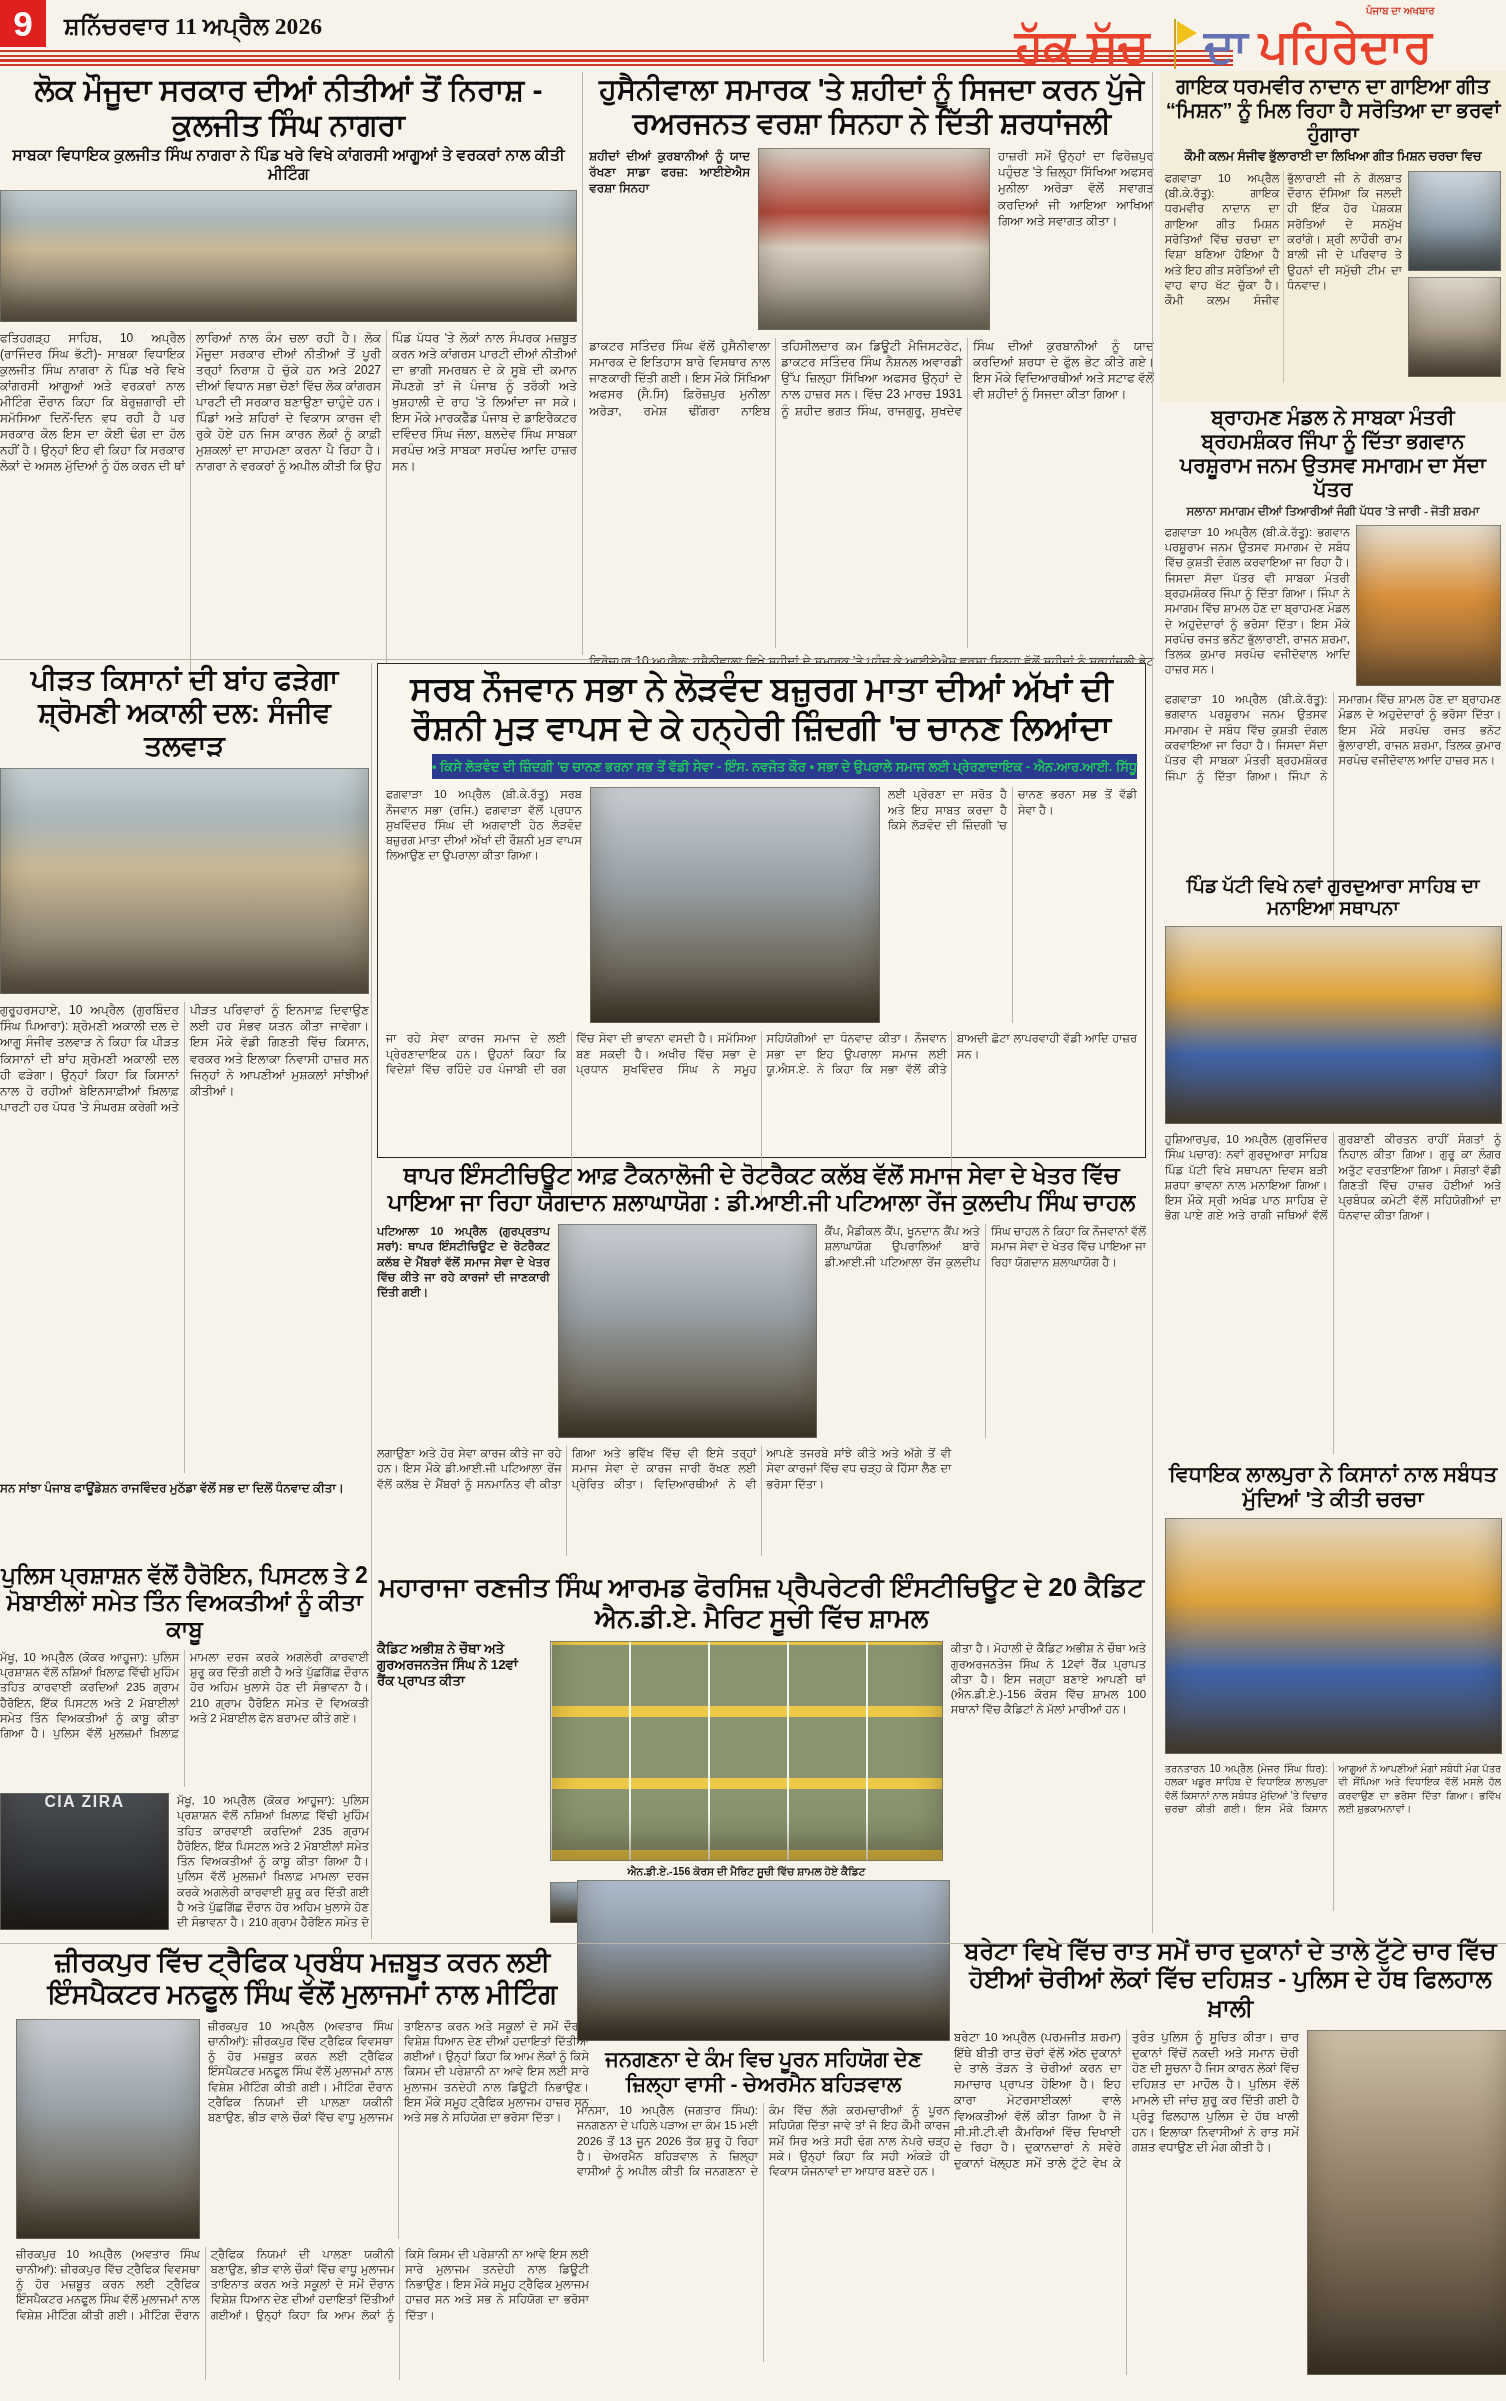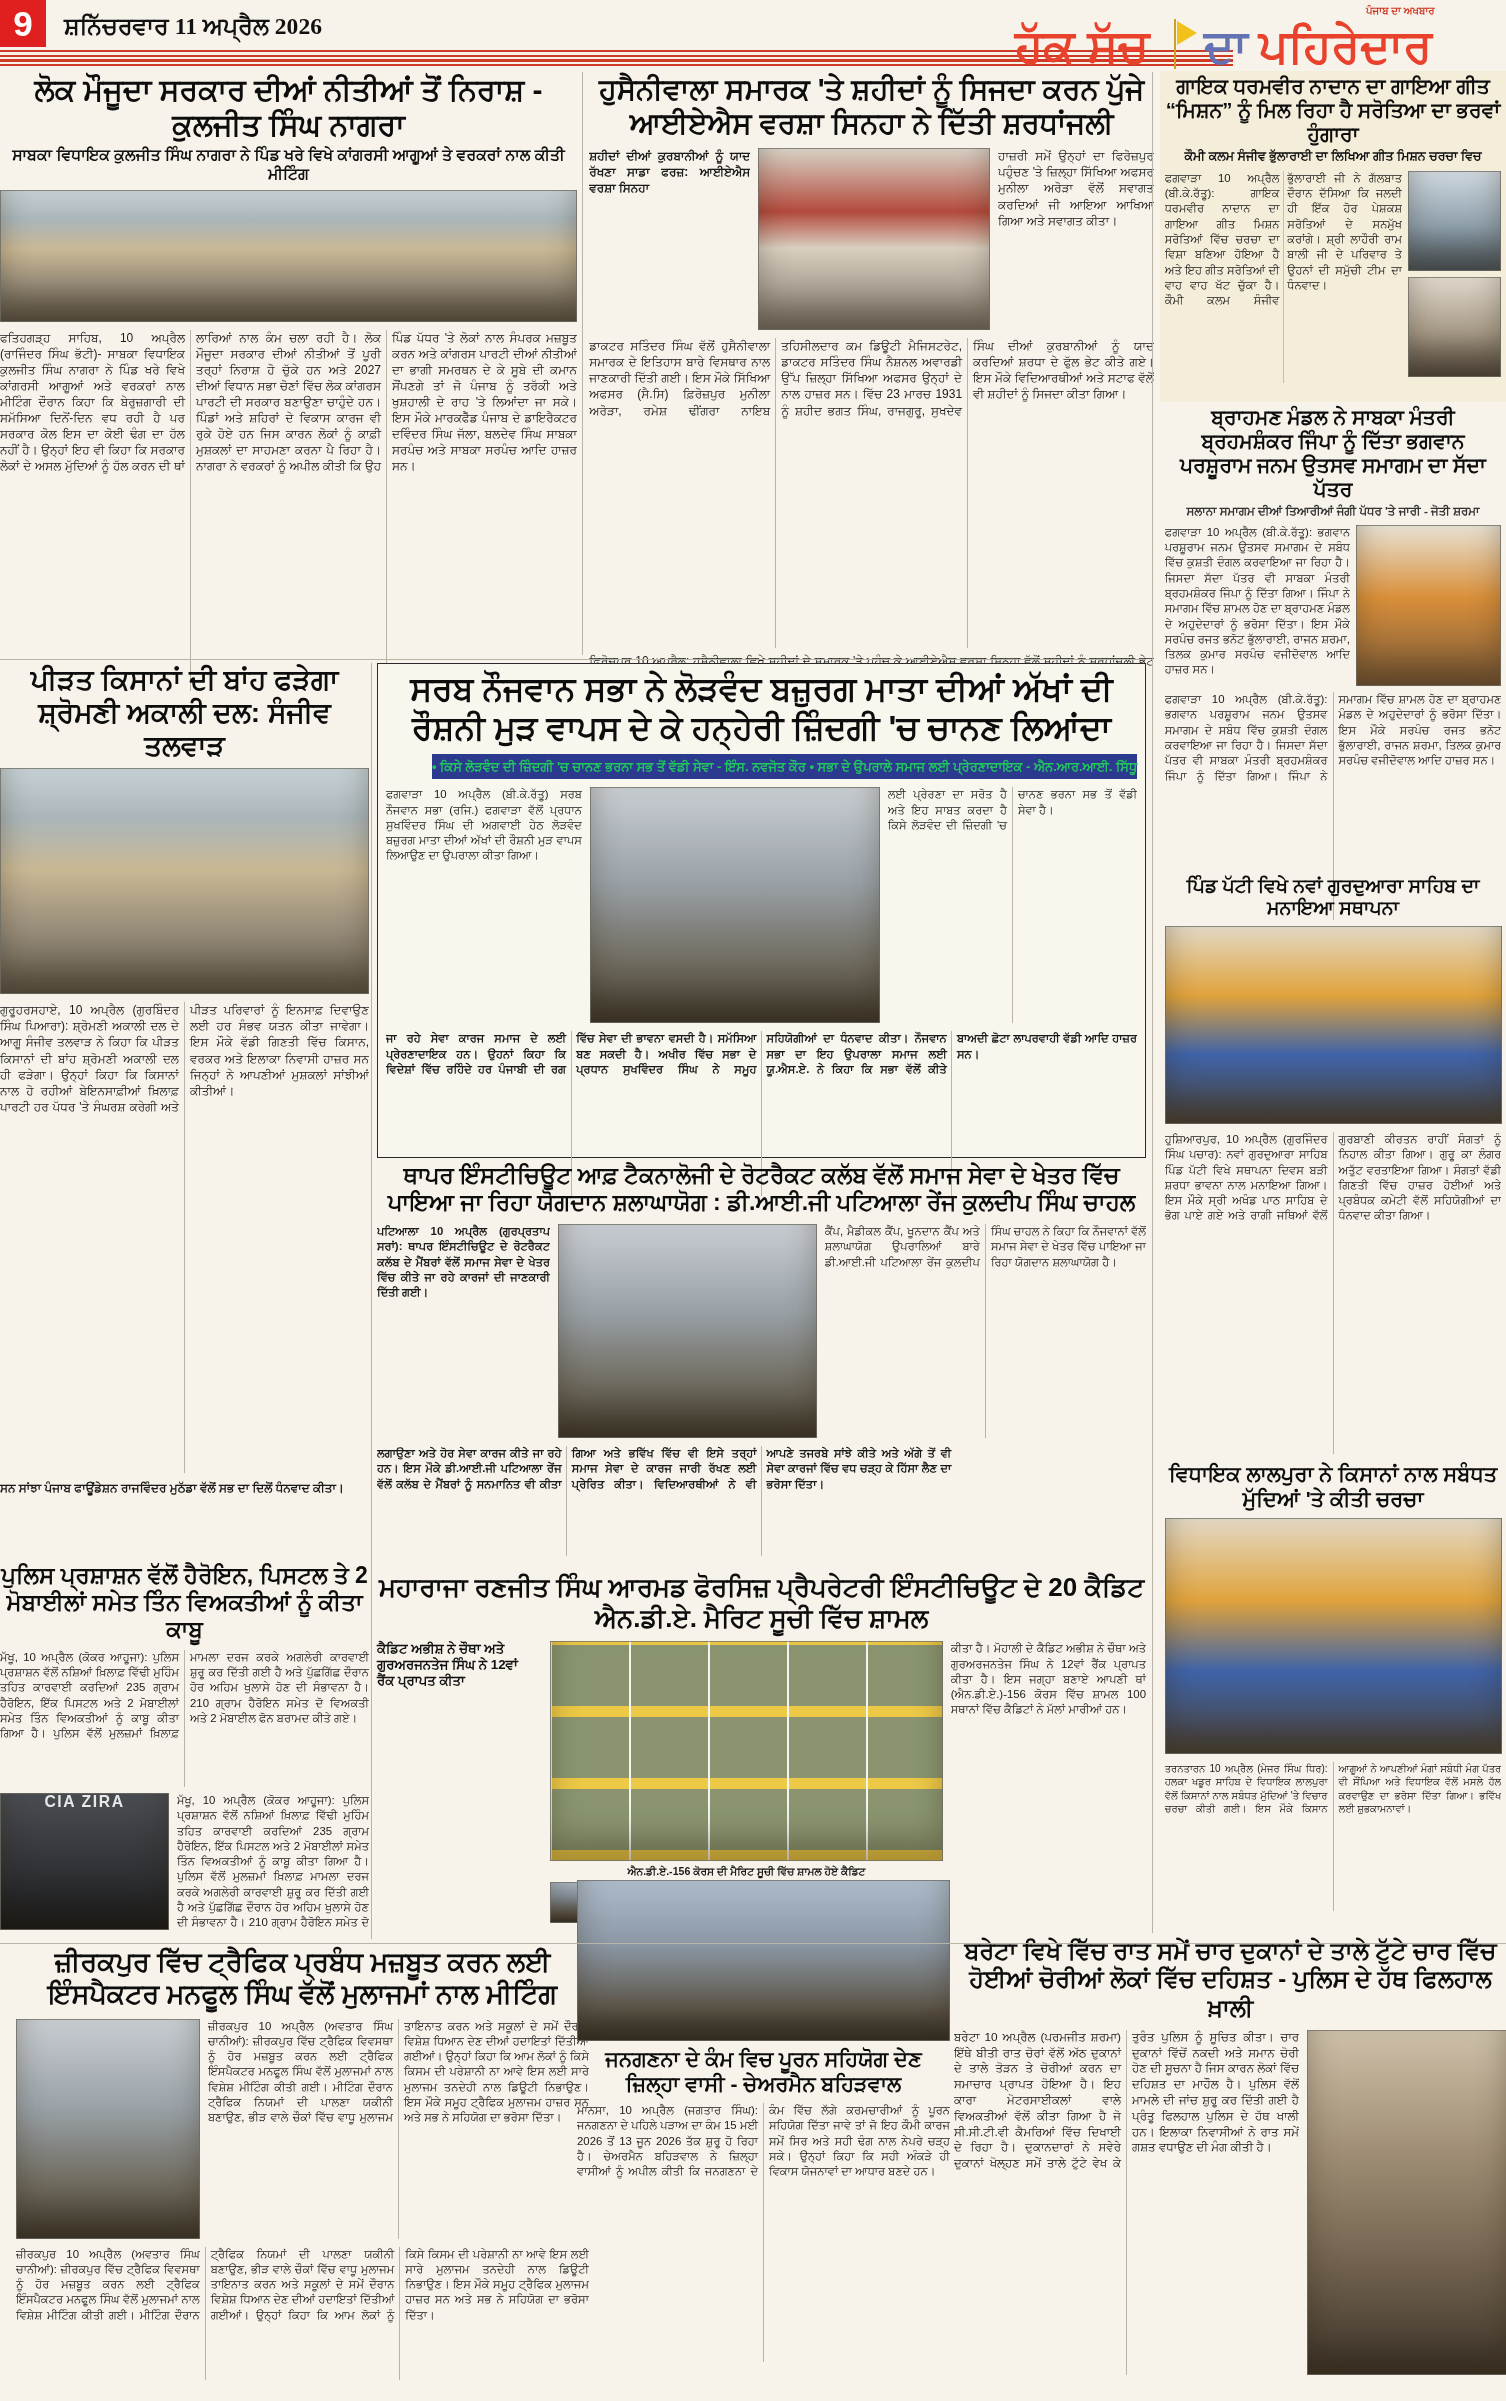--- a/index.html
+++ b/index.html
@@ -4,21 +4,21 @@
 <style>
   html,body{margin:0;padding:0;background:#888;}
   .page{position:relative;width:1506px;height:2401px;background:#f7f3ea;
         font-family:"Liberation Sans",sans-serif;color:#111;overflow:hidden;}
   .abs{position:absolute;}
   .hl{font-weight:bold;text-align:center;line-height:1.18;color:#0d0d0d;}
   .sub{font-weight:bold;text-align:center;line-height:1.2;}
   .body-txt{font-size:12px;line-height:1.34;text-align:justify;color:#1a1a1a;}
   .cols2{column-count:2;column-gap:11px;column-rule:0.8px solid #b9b4a8;}
   .cols3{column-count:3;column-gap:11px;column-rule:0.8px solid #b9b4a8;}
-  .cols4{column-count:4;column-gap:10.2px;column-rule:0.8px solid #b9b4a8;font-weight:bold;}
+  .cols4{column-count:4;column-gap:10.2px;column-rule:0.8px solid #b9b4a8;}
   .photo{background:#9aa4a6;box-shadow:inset 0 0 0 0.8px #6d6d64, inset 0 -22px 31px rgba(40,30,10,.35);}
   .ph-group{background:linear-gradient(180deg,#c7d2d6 0%,#aab6ba 22%,#c9b894 45%,#9a8f7c 70%,#5f584c 100%);}
   .ph-memorial{background:linear-gradient(180deg,#d8d4c8 0%,#b34a3c 35%,#d9cfc0 55%,#7c766a 100%);}
   .ph-head1{background:linear-gradient(180deg,#cfd8df 0%,#8fa0ad 55%,#4d5a66 100%);}
   .ph-head2{background:linear-gradient(180deg,#e0d9cd 0%,#a79a88 55%,#544c42 100%);}
   .ph-garland{background:linear-gradient(180deg,#e8e2d4 0%,#d98f3a 45%,#7a5a3a 100%);}
   .ph-sikh{background:linear-gradient(180deg,#e3d9c6 0%,#e0a33c 35%,#3f63a8 65%,#4d4438 100%);}
   .ph-meeting{background:linear-gradient(180deg,#c8cdd2 0%,#9aa2a8 40%,#6f6a5e 75%,#403a30 100%);}
   .ph-dark{background:linear-gradient(180deg,#4a4d52 0%,#2e3034 60%,#17181a 100%);
            color:#e8e8e8;display:flex;justify-content:center;
@@ -58,21 +58,21 @@
   </div>
 
   <div class="abs" style="left:0;top:72px;width:577px;height:583px;">
     <div class="hl" style="font-size:30px;">ਲੋਕ ਮੌਜੂਦਾ ਸਰਕਾਰ ਦੀਆਂ ਨੀਤੀਆਂ ਤੋਂ ਨਿਰਾਸ਼ - ਕੁਲਜੀਤ ਸਿੰਘ ਨਾਗਰਾ</div>
     <div class="sub" style="font-size:15.7px;margin-top:3.1px;">ਸਾਬਕਾ ਵਿਧਾਇਕ ਕੁਲਜੀਤ ਸਿੰਘ ਨਾਗਰਾ ਨੇ ਪਿੰਡ ਖਰੇ ਵਿਖੇ ਕਾਂਗਰਸੀ ਆਗੂਆਂ ਤੇ ਵਰਕਰਾਂ ਨਾਲ ਕੀਤੀ ਮੀਟਿੰਗ</div>
     <div class="photo ph-group" style="margin-top:6.3px;width:577px;height:132px;"></div>
     <div class="body-txt cols3" style="margin-top:7.9px;height:361px;overflow:hidden;">ਫਤਿਹਗੜ੍ਹ ਸਾਹਿਬ, 10 ਅਪ੍ਰੈਲ (ਰਾਜਿੰਦਰ ਸਿੰਘ ਭੱਟੀ)- ਸਾਬਕਾ ਵਿਧਾਇਕ ਕੁਲਜੀਤ ਸਿੰਘ ਨਾਗਰਾ ਨੇ ਪਿੰਡ ਖਰੇ ਵਿਖੇ ਕਾਂਗਰਸੀ ਆਗੂਆਂ ਅਤੇ ਵਰਕਰਾਂ ਨਾਲ ਮੀਟਿੰਗ ਦੌਰਾਨ ਕਿਹਾ ਕਿ ਬੇਰੁਜ਼ਗਾਰੀ ਦੀ ਸਮੱਸਿਆ ਦਿਨੋਂ-ਦਿਨ ਵਧ ਰਹੀ ਹੈ ਪਰ ਸਰਕਾਰ ਕੋਲ ਇਸ ਦਾ ਕੋਈ ਢੰਗ ਦਾ ਹੱਲ ਨਹੀਂ ਹੈ। ਉਨ੍ਹਾਂ ਇਹ ਵੀ ਕਿਹਾ ਕਿ ਸਰਕਾਰ ਲੋਕਾਂ ਦੇ ਅਸਲ ਮੁੱਦਿਆਂ ਨੂੰ ਹੱਲ ਕਰਨ ਦੀ ਥਾਂ ਲਾਰਿਆਂ ਨਾਲ ਕੰਮ ਚਲਾ ਰਹੀ ਹੈ। ਲੋਕ ਮੌਜੂਦਾ ਸਰਕਾਰ ਦੀਆਂ ਨੀਤੀਆਂ ਤੋਂ ਪੂਰੀ ਤਰ੍ਹਾਂ ਨਿਰਾਸ਼ ਹੋ ਚੁੱਕੇ ਹਨ ਅਤੇ 2027 ਦੀਆਂ ਵਿਧਾਨ ਸਭਾ ਚੋਣਾਂ ਵਿੱਚ ਲੋਕ ਕਾਂਗਰਸ ਪਾਰਟੀ ਦੀ ਸਰਕਾਰ ਬਣਾਉਣਾ ਚਾਹੁੰਦੇ ਹਨ। ਪਿੰਡਾਂ ਅਤੇ ਸ਼ਹਿਰਾਂ ਦੇ ਵਿਕਾਸ ਕਾਰਜ ਵੀ ਰੁਕੇ ਹੋਏ ਹਨ ਜਿਸ ਕਾਰਨ ਲੋਕਾਂ ਨੂੰ ਕਾਫ਼ੀ ਮੁਸ਼ਕਲਾਂ ਦਾ ਸਾਹਮਣਾ ਕਰਨਾ ਪੈ ਰਿਹਾ ਹੈ। ਨਾਗਰਾ ਨੇ ਵਰਕਰਾਂ ਨੂੰ ਅਪੀਲ ਕੀਤੀ ਕਿ ਉਹ ਪਿੰਡ ਪੱਧਰ 'ਤੇ ਲੋਕਾਂ ਨਾਲ ਸੰਪਰਕ ਮਜ਼ਬੂਤ ਕਰਨ ਅਤੇ ਕਾਂਗਰਸ ਪਾਰਟੀ ਦੀਆਂ ਨੀਤੀਆਂ ਦਾ ਭਾਗੀ ਸਮਰਥਨ ਦੇ ਕੇ ਸੂਬੇ ਦੀ ਕਮਾਨ ਸੌਂਪਣਗੇ ਤਾਂ ਜੋ ਪੰਜਾਬ ਨੂੰ ਤਰੱਕੀ ਅਤੇ ਖੁਸ਼ਹਾਲੀ ਦੇ ਰਾਹ 'ਤੇ ਲਿਆਂਦਾ ਜਾ ਸਕੇ। ਇਸ ਮੌਕੇ ਮਾਰਕਫੈੱਡ ਪੰਜਾਬ ਦੇ ਡਾਇਰੈਕਟਰ ਦਵਿੰਦਰ ਸਿੰਘ ਜੱਲਾ, ਬਲਦੇਵ ਸਿੰਘ ਸਾਬਕਾ ਸਰਪੰਚ ਅਤੇ ਸਾਬਕਾ ਸਰਪੰਚ ਆਦਿ ਹਾਜ਼ਰ ਸਨ।</div>
   </div>
 
   <div class="abs vsep" style="left:582px;top:72px;width:572px;height:583px;padding-left:6.3px;box-sizing:border-box;">
-    <div class="hl" style="font-size:29px;">ਹੁਸੈਨੀਵਾਲਾ ਸਮਾਰਕ 'ਤੇ ਸ਼ਹੀਦਾਂ ਨੂੰ ਸਿਜਦਾ ਕਰਨ ਪੁੱਜੇ ਆਈਏਐਸ ਵਰਸ਼ਾ ਸਿਨਹਾ ਨੇ ਦਿੱਤੀ ਸ਼ਰਧਾਂਜਲੀ</div>
+    <div class="hl" style="font-size:29px;">ਹੁਸੈਨੀਵਾਲਾ ਸਮਾਰਕ 'ਤੇ ਸ਼ਹੀਦਾਂ ਨੂੰ ਸਿਜਦਾ ਕਰਨ ਪੁੱਜੇ ਰਅਰਜਨਤ ਵਰਸ਼ਾ ਸਿਨਹਾ ਨੇ ਦਿੱਤੀ ਸ਼ਰਧਾਂਜਲੀ</div>
     <div style="display:flex;gap:7.9px;margin-top:7.9px;height:182px;">
       <div class="body-txt lead-bold" style="width:161px;overflow:hidden;">ਸ਼ਹੀਦਾਂ ਦੀਆਂ ਕੁਰਬਾਨੀਆਂ ਨੂੰ ਯਾਦ ਰੱਖਣਾ ਸਾਡਾ ਫਰਜ਼: ਆਈਏਐਸ ਵਰਸ਼ਾ ਸਿਨਹਾ</div>
       <div class="photo ph-memorial" style="width:232px;height:182px;flex:none;"></div>
       <div class="body-txt" style="flex:1;overflow:hidden;">ਹਾਜ਼ਰੀ ਸਮੇਂ ਉਨ੍ਹਾਂ ਦਾ ਫਿਰੋਜ਼ਪੁਰ ਪਹੁੰਚਣ 'ਤੇ ਜ਼ਿਲ੍ਹਾ ਸਿੱਖਿਆ ਅਫਸਰ ਮੁਨੀਲਾ ਅਰੋੜਾ ਵੱਲੋਂ ਸਵਾਗਤ ਕਰਦਿਆਂ ਜੀ ਆਇਆ ਆਖਿਆ ਗਿਆ ਅਤੇ ਸਵਾਗਤ ਕੀਤਾ।</div>
     </div>
     <div class="body-txt cols3" style="margin-top:7.9px;height:310px;overflow:hidden;">ਡਾਕਟਰ ਸਤਿੰਦਰ ਸਿੰਘ ਵੱਲੋਂ ਹੁਸੈਨੀਵਾਲਾ ਸਮਾਰਕ ਦੇ ਇਤਿਹਾਸ ਬਾਰੇ ਵਿਸਥਾਰ ਨਾਲ ਜਾਣਕਾਰੀ ਦਿੱਤੀ ਗਈ। ਇਸ ਮੌਕੇ ਸਿੱਖਿਆ ਅਫਸਰ (ਸੈ.ਸਿ) ਫ਼ਿਰੋਜ਼ਪੁਰ ਮੁਨੀਲਾ ਅਰੋੜਾ, ਰਮੇਸ਼ ਢੀਂਗਰਾ ਨਾਇਬ ਤਹਿਸੀਲਦਾਰ ਕਮ ਡਿਊਟੀ ਮੈਜਿਸਟਰੇਟ, ਡਾਕਟਰ ਸਤਿੰਦਰ ਸਿੰਘ ਨੈਸ਼ਨਲ ਅਵਾਰਡੀ ਉੱਪ ਜ਼ਿਲ੍ਹਾ ਸਿੱਖਿਆ ਅਫਸਰ ਉਨ੍ਹਾਂ ਦੇ ਨਾਲ ਹਾਜ਼ਰ ਸਨ। ਵਿੱਚ 23 ਮਾਰਚ 1931 ਨੂੰ ਸ਼ਹੀਦ ਭਗਤ ਸਿੰਘ, ਰਾਜਗੁਰੂ, ਸੁਖਦੇਵ ਸਿੰਘ ਦੀਆਂ ਕੁਰਬਾਨੀਆਂ ਨੂੰ ਯਾਦ ਕਰਦਿਆਂ ਸ਼ਰਧਾ ਦੇ ਫੁੱਲ ਭੇਟ ਕੀਤੇ ਗਏ। ਇਸ ਮੌਕੇ ਵਿਦਿਆਰਥੀਆਂ ਅਤੇ ਸਟਾਫ ਵੱਲੋਂ ਵੀ ਸ਼ਹੀਦਾਂ ਨੂੰ ਸਿਜਦਾ ਕੀਤਾ ਗਿਆ।</div>
     <div class="body-txt" style="margin-top:4.7px;overflow:hidden;height:31px;">ਫਿਰੋਜ਼ਪੁਰ 10 ਅਪ੍ਰੈਲ: ਹੁਸੈਨੀਵਾਲਾ ਵਿਖੇ ਸ਼ਹੀਦਾਂ ਦੇ ਸਮਾਰਕ 'ਤੇ ਪਹੁੰਚ ਕੇ ਆਈਏਐਸ ਵਰਸ਼ਾ ਸਿਨਹਾ ਵੱਲੋਂ ਸ਼ਹੀਦਾਂ ਨੂੰ ਸ਼ਰਧਾਂਜਲੀ ਭੇਟ ਕੀਤੀ ਗਈ।</div>
   </div>
 
   <div class="abs beige" style="left:1160px;top:71px;width:346px;height:331px;padding:3.1px 4.7px;box-sizing:border-box;">

